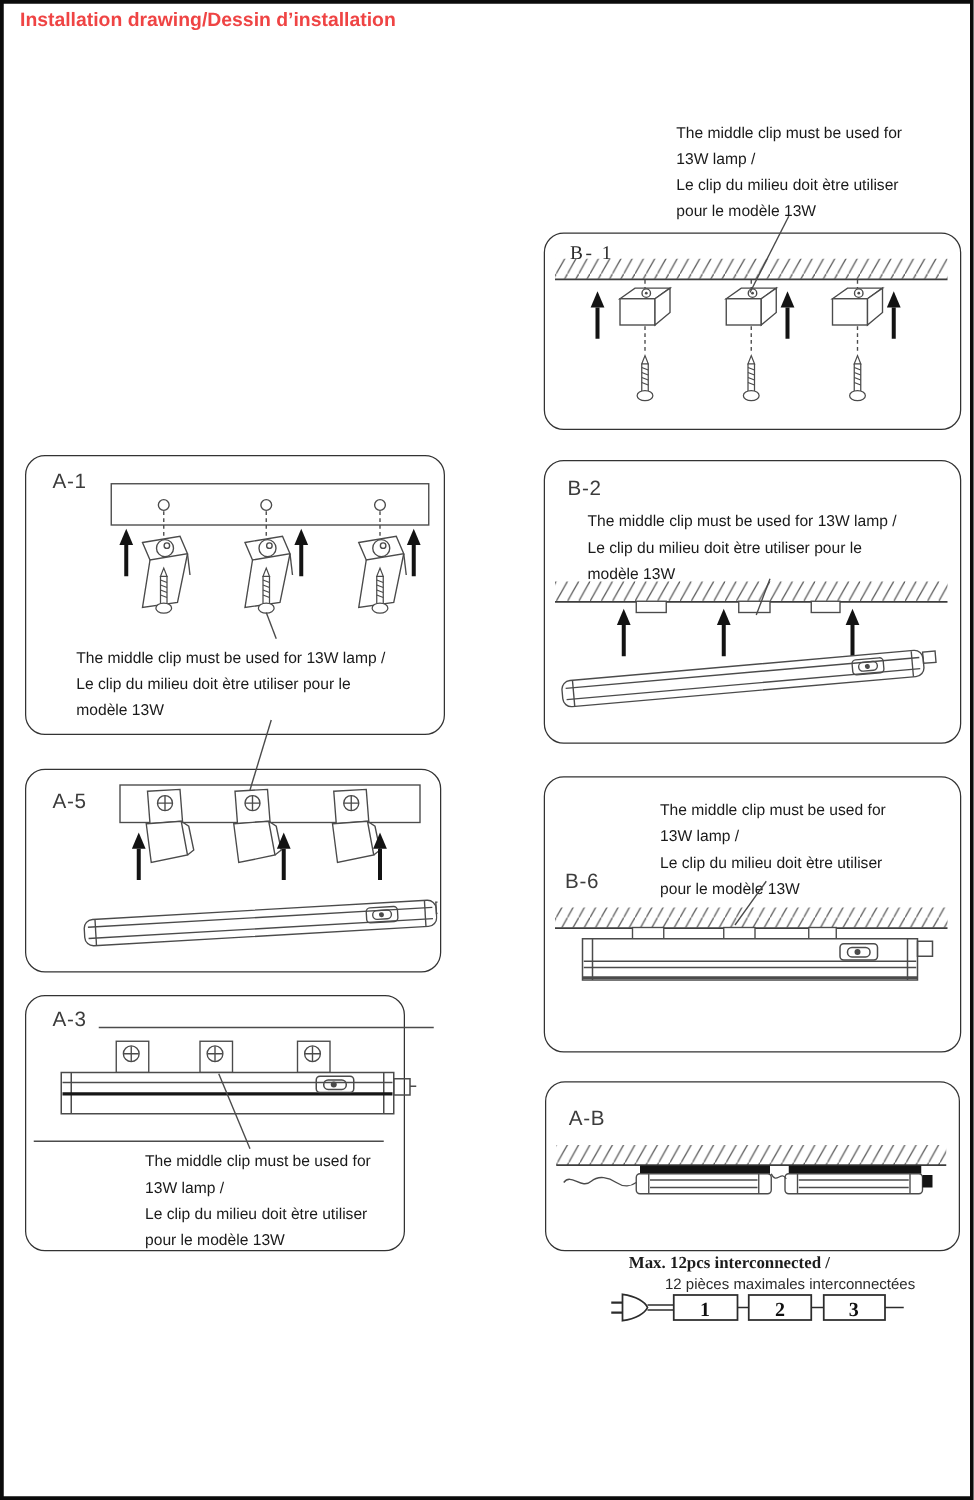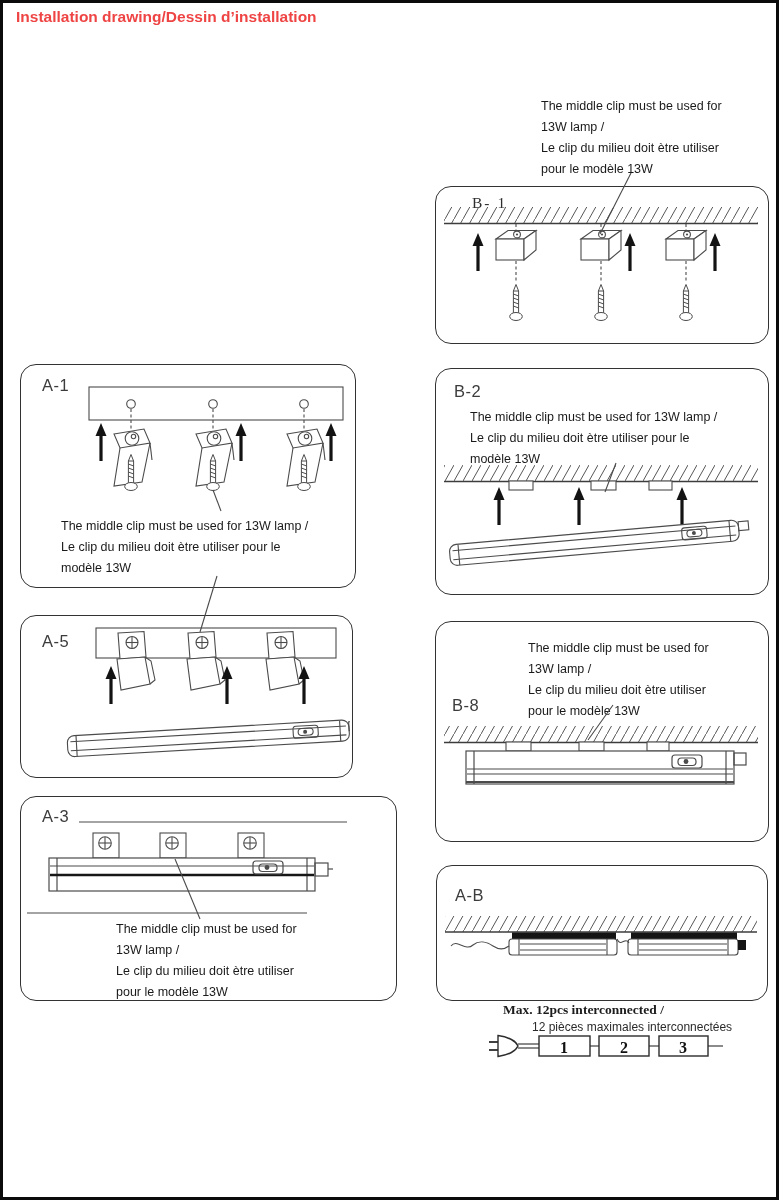--- a/index.html
+++ b/index.html
@@ -82,21 +82,21 @@
 
   <div class="note" style="left:538px;top:93px;width:225px;">
     <div>The middle clip must be used for</div>
     <div>13W lamp /</div>
     <div>Le clip du milieu doit ètre utiliser</div>
     <div>pour le modèle 13W</div>
   </div>
 
 
   <section class="panel" style="left:432px;top:183px;width:334px;height:158px;">
-    <span class="plabel serif" style="left:20px;top:7px;margin-left:16px;">B- 1</span>
+    <span class="plabel serif" style="left:20px;top:7px;">B- 1</span>
     <svg class="art" width="330" height="154" viewBox="0 0 330 154">
       <rect x="8" y="20" width="314" height="16" fill="url(#hatch)"></rect>
       <line x1="8" y1="36.5" x2="322" y2="36.5" stroke="#3d3d3d" stroke-width="1.4"></line>
       <use href="#clipB1" transform="translate(76,0)"></use>
       <use href="#clipB1" transform="translate(161,0)"></use>
       <use href="#clipB1" transform="translate(246,0)"></use>
       <use href="#arrowUp" transform="translate(42,46)"></use>
       <use href="#arrowUp" transform="translate(194,46)"></use>
       <use href="#arrowUp" transform="translate(279,46)"></use>
     </svg>
@@ -174,21 +174,21 @@
           <rect x="226" y="3.5" width="25" height="12" rx="3"></rect>
           <rect x="231" y="6" width="15" height="7" rx="3.5"></rect>
           <circle cx="238" cy="9.5" r="2" fill="#4b4b4b" stroke="none"></circle>
         </g>
         <rect x="282" y="2" width="10" height="9"></rect>
       </g>
     </svg>
   </section>
 
   <section class="panel" style="left:432px;top:618px;width:334px;height:221px;">
-    <span class="plabel" style="left:16px;top:74px;">B-8</span>
+    <span class="plabel" style="left:16px;top:74px;">B-6</span>
     <div class="note" style="left:92px;top:16px;width:238px;">
       <div>The middle clip must be used for</div>
       <div>13W lamp /</div>
       <div>Le clip du milieu doit ètre utiliser</div>
       <div>pour le modèle 13W</div>
     </div>
     <svg class="art" width="330" height="217" viewBox="0 0 330 217">
       <rect x="8" y="104" width="314" height="16" fill="url(#hatch)"></rect>
       <line x1="8" y1="120.5" x2="322" y2="120.5" stroke="#3d3d3d" stroke-width="1.4"></line>
       <g stroke="#4b4b4b" fill="#fff" stroke-width="1.1">
@@ -206,21 +206,21 @@
         <g>
           <rect x="236" y="133" width="30" height="13" rx="3"></rect>
           <rect x="242" y="136" width="18" height="7.5" rx="3.5"></rect>
           <circle cx="250" cy="139.5" r="2.4" fill="#4b4b4b" stroke="none"></circle>
         </g>
         <rect x="298" y="131" width="12" height="12"></rect>
       </g>
     </svg>
   </section>
 
-  <section class="panel" style="left:17px;top:793px;width:377px;height:205px;">
+  <section class="panel" style="left:17px;top:793px;width:304px;height:205px;">
     <span class="plabel" style="left:21px;top:10px;">A-3</span>
     <svg class="art" width="332" height="201" viewBox="0 0 332 201">
       <line x1="58" y1="25" x2="326" y2="25" stroke="#4b4b4b" stroke-width="1.1"></line>
       <use href="#clipA3" transform="translate(85,0)"></use>
       <use href="#clipA3" transform="translate(152,0)"></use>
       <use href="#clipA3" transform="translate(230,0)"></use>
       <g stroke="#4b4b4b" fill="none" stroke-width="1.2">
         <rect x="28" y="61" width="266" height="33" fill="#fff"></rect>
         <line x1="36" y1="61" x2="36" y2="94"></line>
         <line x1="286" y1="61" x2="286" y2="94"></line>

